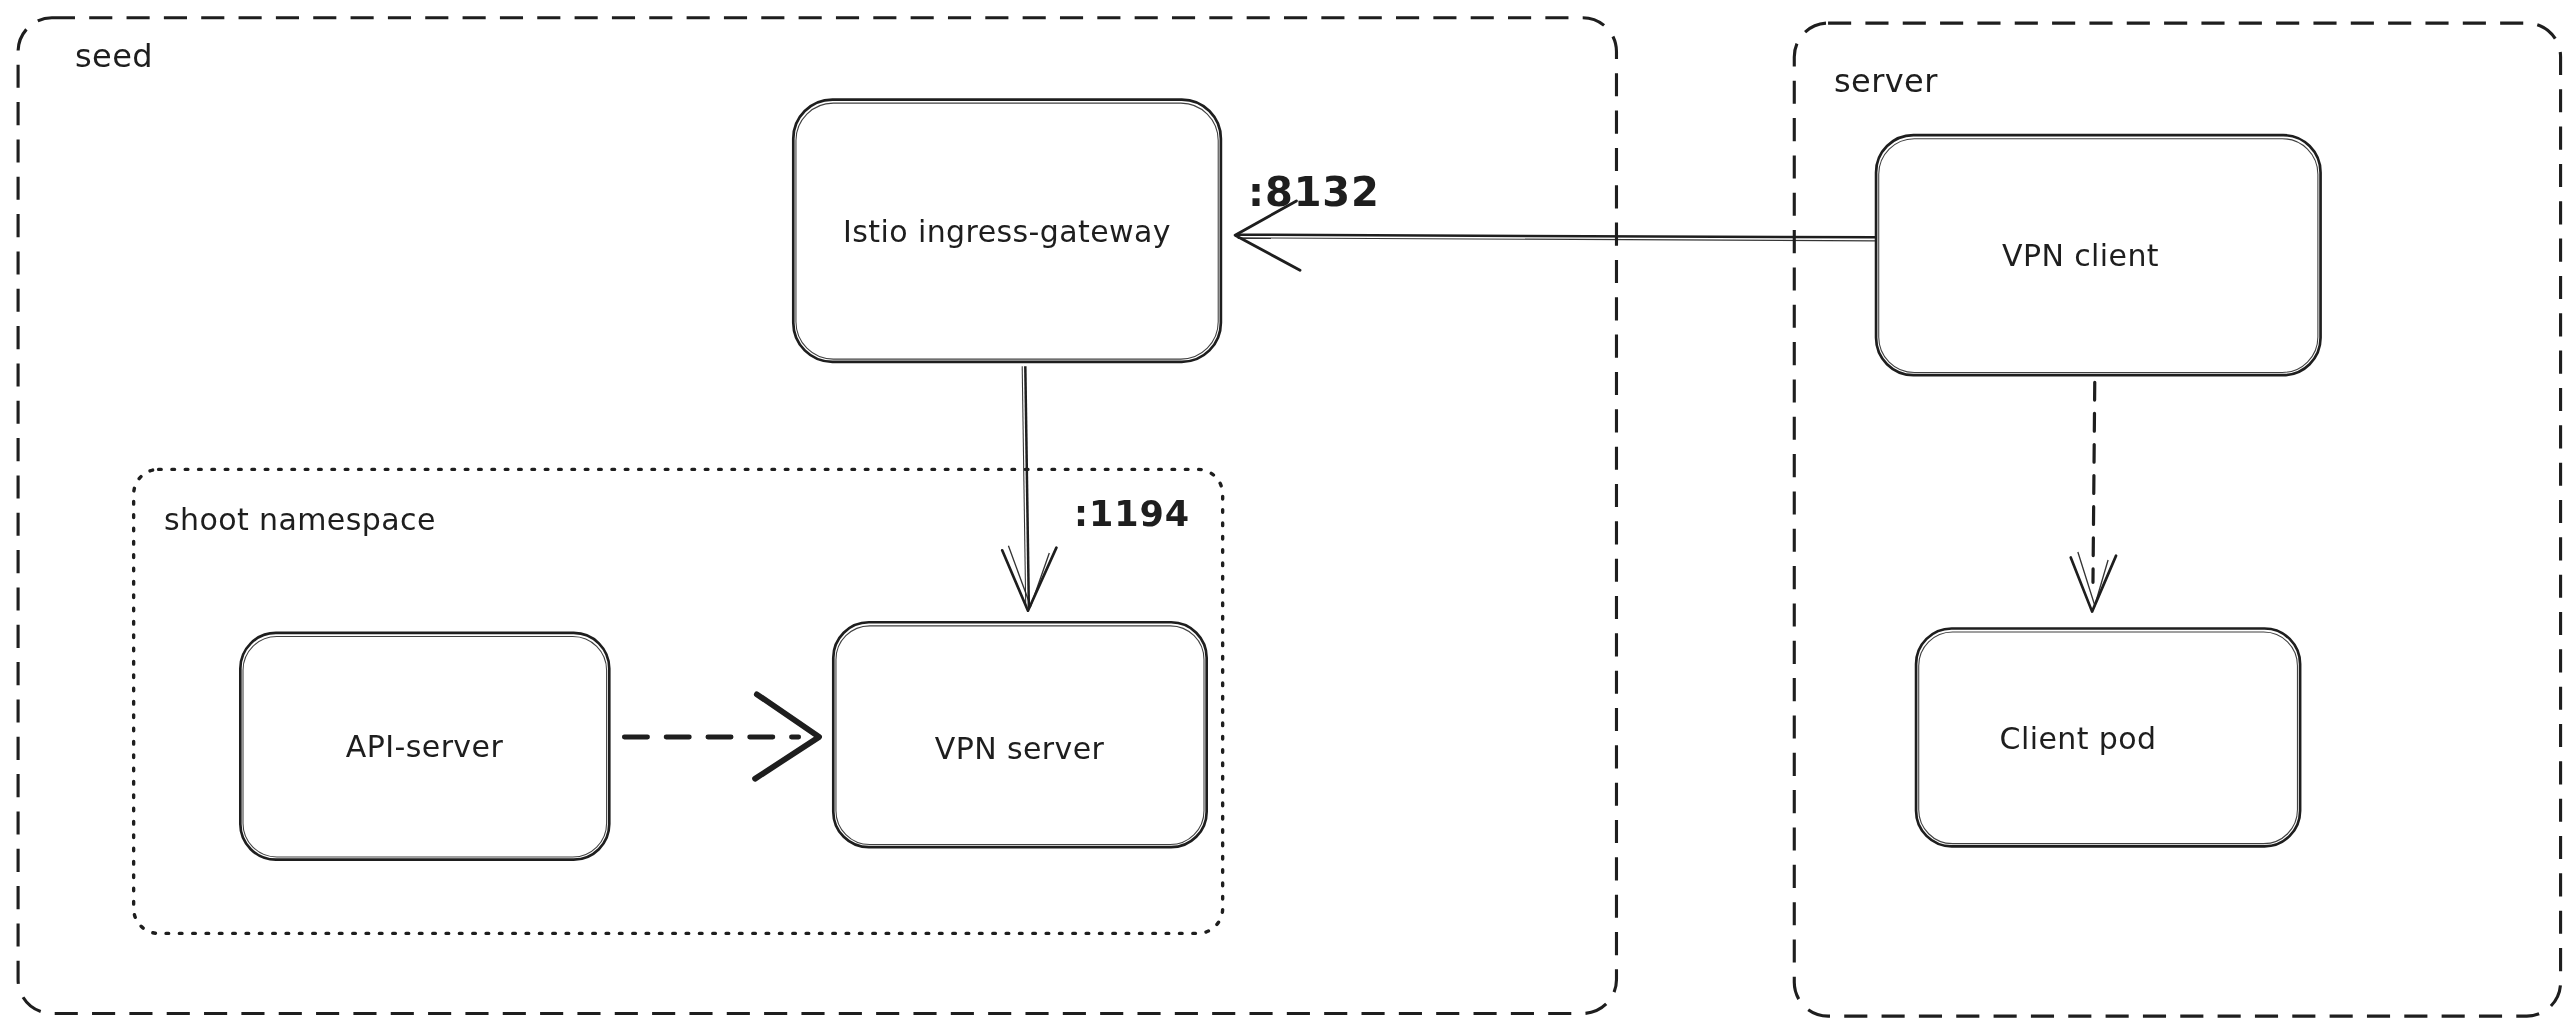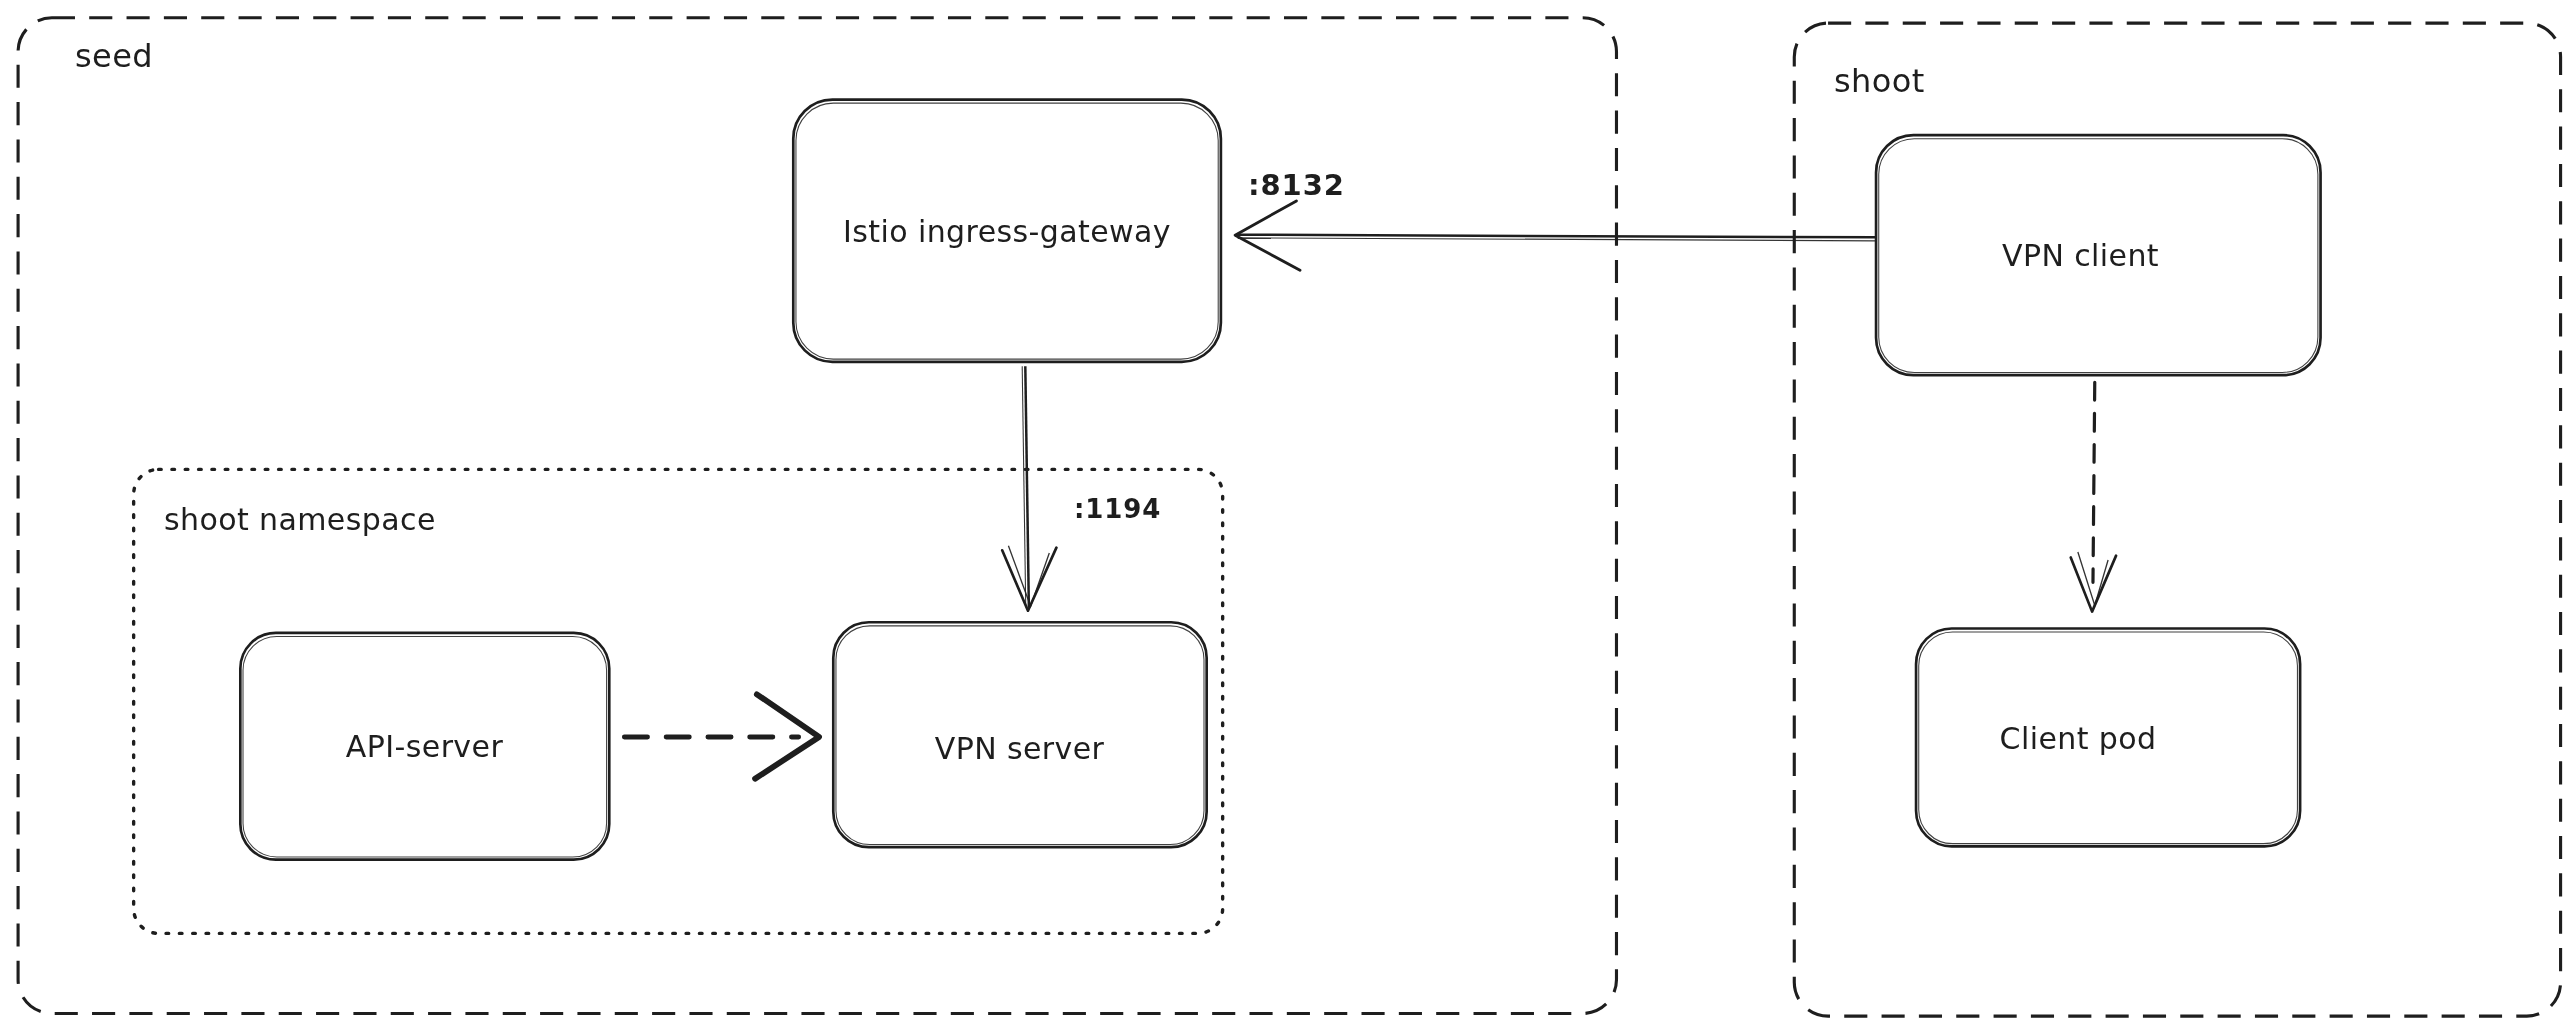--- a/index.html
+++ b/index.html
@@ -25,21 +25,21 @@
     line-height: 1.1;
   }
   .container-lbl { font-size: 32px; }
   .node-lbl {
     display: flex;
     align-items: center;
     justify-content: center;
     font-size: 30px;
     text-align: center;
   }
-  .port-lbl { font-size: 29px; font-weight: bold; letter-spacing: 0.9px; }
+  .port-lbl { font-size: 40px; font-weight: bold; letter-spacing: 0.9px; }
 </style>
 </head>
 <body>
 
 <div class="canvas">
 
   <svg width="2576" height="1033" viewBox="0 0 2897 1162">
 
     <rect class="ink" x="20" y="20" width="1798" height="1120" rx="38" ry="38" stroke-width="3.5" stroke-dasharray="26 16"></rect>
 
@@ -84,30 +84,30 @@
       <path class="ink" d="M2356 430 L2354 655" stroke-width="3.6" stroke-dasharray="20 15" stroke-linecap="round"></path>
       <path class="ink" d="M2329 627 L2353 688 L2380 625" stroke-width="3" stroke-linecap="round" stroke-linejoin="round"></path>
       <path class="ink" d="M2337 621 L2356 681 L2371 630" stroke-width="1.5" opacity="0.9"></path>
     </g>
   </svg>
 
   <div class="lbl container-lbl" style="left:75px; top:39px;">seed</div>
 
   <div class="lbl container-lbl" style="left:164px; top:503px; font-size:30px;">shoot namespace</div>
 
-  <div class="lbl container-lbl" style="left:1834px; top:64px;">shoot</div>
+  <div class="lbl container-lbl" style="left:1834px; top:64px;">server</div>
 
   <div class="lbl node-lbl" style="left:240px; top:633px; width:369px; height:227px;">API-server</div>
 
   <div class="lbl node-lbl" style="left:793px; top:100px; width:428px; height:262px;">Istio ingress-gateway</div>
 
   <div class="lbl node-lbl" style="left:833px; top:622px; width:373px; height:252px;">VPN server</div>
 
   <div class="lbl node-lbl" style="left:1876px; top:135px; width:409px; height:240px;">VPN client</div>
 
   <div class="lbl node-lbl" style="left:1916px; top:629px; width:324px; height:218px;">Client pod</div>
 
   <div class="lbl port-lbl" style="left:1248px; top:170px;">:8132</div>
 
-  <div class="lbl port-lbl" style="left:1074px; top:495px; font-size:26px;">:1194</div>
+  <div class="lbl port-lbl" style="left:1074px; top:495px; font-size:35px;">:1194</div>
 
 </div>
 
 
 </body></html>

